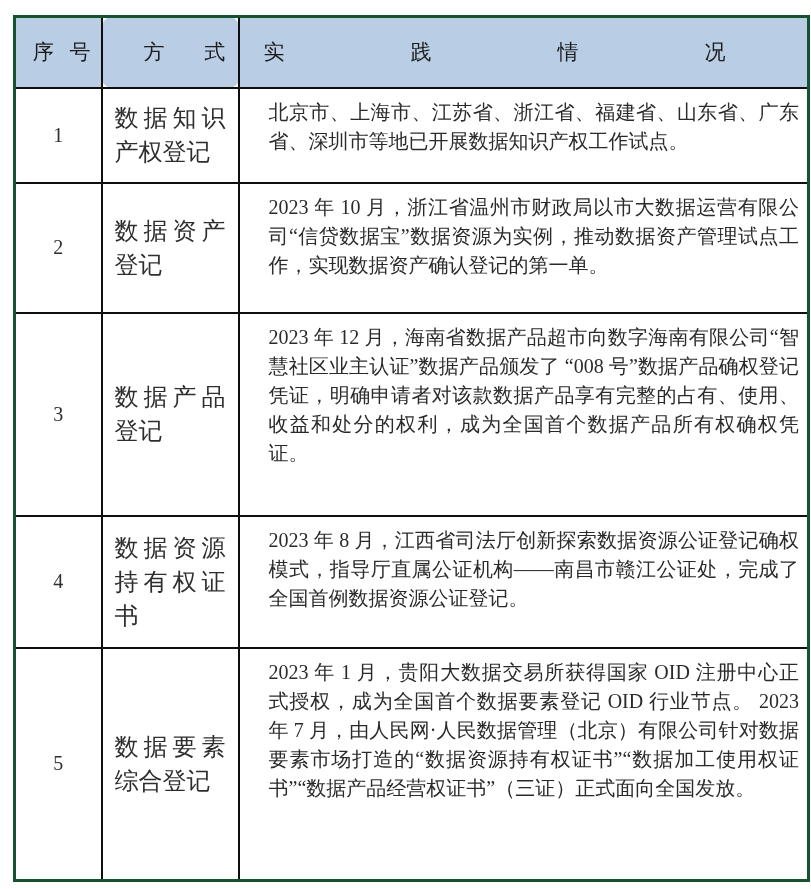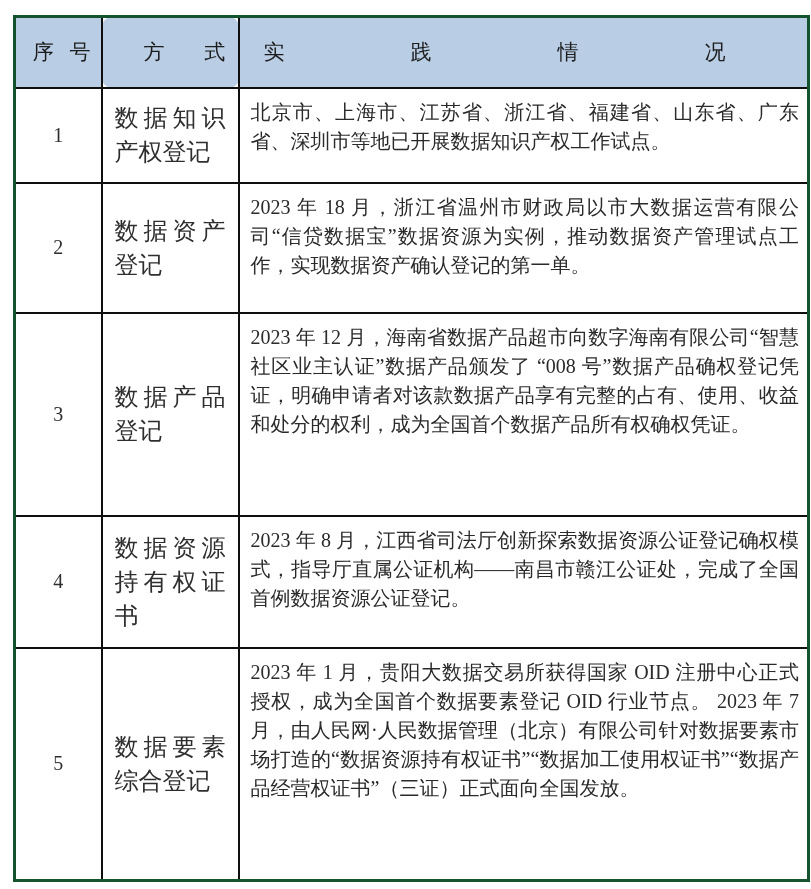--- a/index.html
+++ b/index.html
@@ -60,21 +60,21 @@
     font-size: 24px;
     line-height: 34px;
     padding: 0 12px;
     text-align: justify;
     color: #2e2e2e;
   }
   td.cell-practice {
     vertical-align: top;
     font-size: 20px;
     line-height: 29px;
-    padding: 9px 8px 0 11px;
+    padding: 9px 8px 0 29px;
     text-align: justify;
     color: #2a2a2a;
   }
   tr.r1 { height: 95px; }
   tr.r2 { height: 130px; }
   tr.r3 { height: 203px; }
   tr.r4 { height: 132px; }
   tr.r5 { height: 233px; }
 </style>
 </head>
@@ -94,21 +94,21 @@
       <th class="h-practice"><span class="sp">实践情况</span></th>
     </tr>
     <tr class="r1">
       <td class="cell-index">1</td>
       <td class="cell-method">数据知识产权登记</td>
       <td class="cell-practice">北京市、上海市、江苏省、浙江省、福建省、山东省、广东省、深圳市等地已开展数据知识产权工作试点。</td>
     </tr>
     <tr class="r2">
       <td class="cell-index">2</td>
       <td class="cell-method">数据资产登记</td>
-      <td class="cell-practice">2023 年 18 月，浙江省温州市财政局以市大数据运营有限公司“信贷数据宝”数据资源为实例，推动数据资产管理试点工作，实现数据资产确认登记的第一单。</td>
+      <td class="cell-practice">2023 年 10 月，浙江省温州市财政局以市大数据运营有限公司“信贷数据宝”数据资源为实例，推动数据资产管理试点工作，实现数据资产确认登记的第一单。</td>
     </tr>
     <tr class="r3">
       <td class="cell-index">3</td>
       <td class="cell-method">数据产品登记</td>
       <td class="cell-practice">2023 年 12 月，海南省数据产品超市向数字海南有限公司“智慧社区业主认证”数据产品颁发了 “008 号”数据产品确权登记凭证，明确申请者对该款数据产品享有完整的占有、使用、收益和处分的权利，成为全国首个数据产品所有权确权凭证。</td>
     </tr>
     <tr class="r4">
       <td class="cell-index">4</td>
       <td class="cell-method">数据资源持有权证书</td>
       <td class="cell-practice">2023 年 8 月，江西省司法厅创新探索数据资源公证登记确权模式，指导厅直属公证机构——南昌市赣江公证处，完成了全国首例数据资源公证登记。</td>

